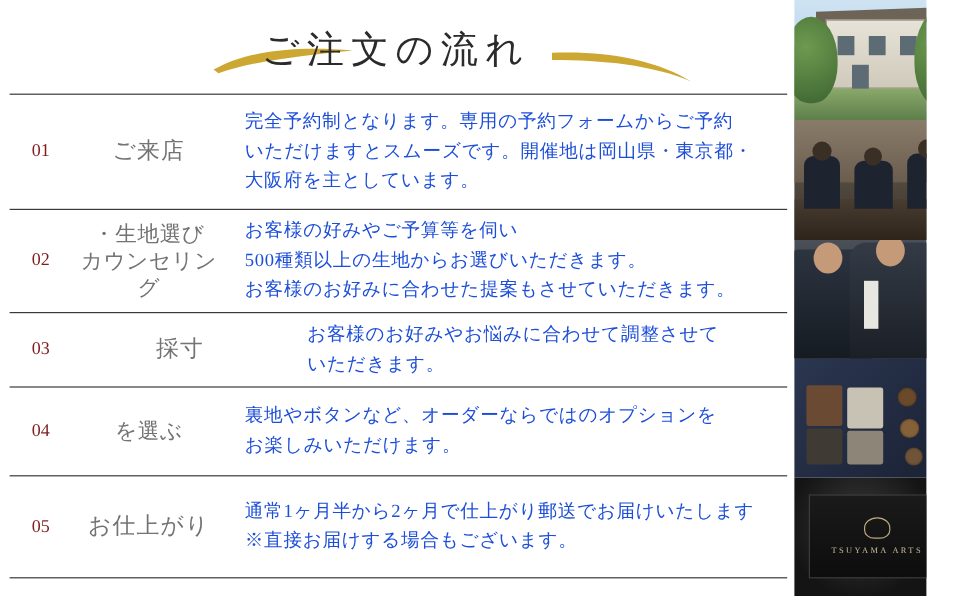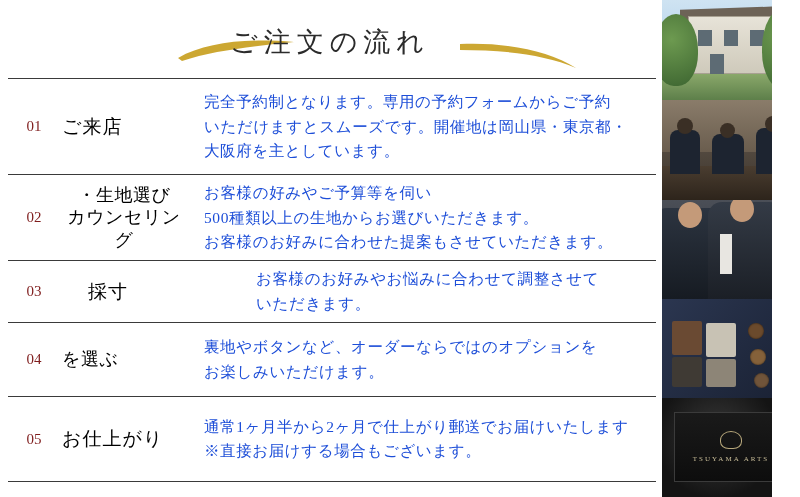--- a/index.html
+++ b/index.html
@@ -20,21 +20,21 @@
   .title-wrap {
     position: absolute;
     left: 0; top: 14px;
     width: 660px;
     height: 56px;
     display: flex;
     align-items: center;
     justify-content: center;
   }
   .title-text {
-    font-size: 27px;
+    font-size: 31px;
     letter-spacing: 6px;
     color: #2b2b2b;
     font-family: "Liberation Serif", "DejaVu Serif", serif;
     white-space: nowrap;
     position: relative;
     z-index: 2;
     padding: 0 6px;
   }
   .swoosh {
     position: absolute;
@@ -73,25 +73,25 @@
     justify-content: center;
     font-size: 15px;
     color: #7f1d1d;
     font-family: "Liberation Serif", "DejaVu Serif", serif;
   }
   .step-label {
     width: 128px;
     flex: 0 0 128px;
     display: flex;
     align-items: center;
-    justify-content: flex-start;
+    justify-content: center;
     text-align: center;
     font-size: 19px;
     line-height: 1.25;
-    color: #000000;
+    color: #737373;
     letter-spacing: 1px;
     padding: 0 2px;
   }
   .step-label.two-line { font-size: 18px; letter-spacing: 0.5px; }
   .desc {
     flex: 1 1 auto;
     display: flex;
     flex-direction: column;
     justify-content: center;
     padding: 12px 6px 12px 16px;

